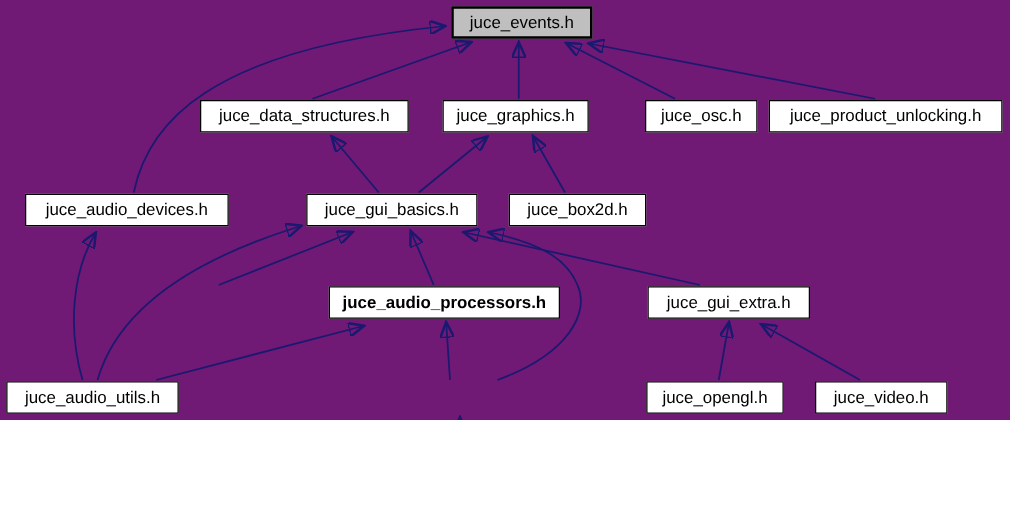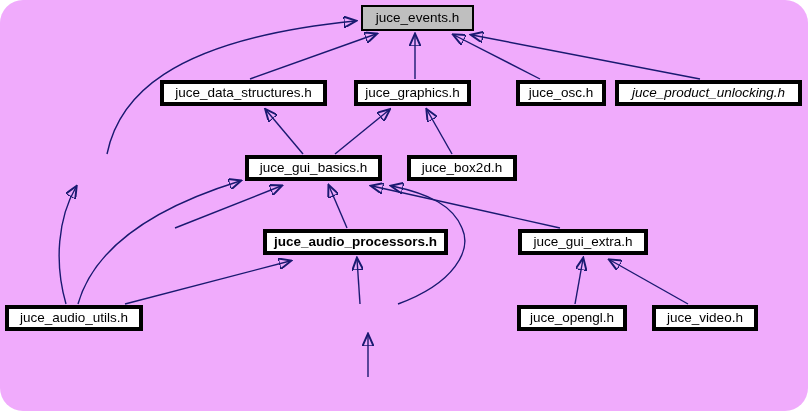--- a/index.html
+++ b/index.html
@@ -1,34 +1,33 @@
 <!DOCTYPE html>
 <html><head>
 <meta charset="utf-8">
 <style>
   html,body { margin:0; padding:0; background:#ffffff; }
   #graph {
     position:relative;
-    width:808px; height:411px;
-    background:#f0abfc;
+    width:808px; height:336px;
+    background:#701a75;
     font-family:"Liberation Sans", "DejaVu Sans", sans-serif;
     overflow:hidden;
-    border-radius:23px;
   }
   #edges {
     position:absolute; left:0; top:0; width:808px; height:411px;
     pointer-events:none;
   }
   #edges path, #edges line { stroke:#191970; stroke-width:1.4; fill:none; }
   .node {
     position:absolute;
     box-sizing:border-box;
     display:flex; align-items:center; justify-content:center;
     background:#ffffff;
-    border:4px solid #000000;
+    border:1px solid #000000;
     color:#000000;
     font-size:13.5px;
     line-height:1;
     white-space:nowrap;
     cursor:pointer;
     z-index:2;
   }
   .node.current {
     background:#bfbfbf;
     border:2px solid #000000;
@@ -64,21 +63,22 @@
     <path d="M398,304 C455,283 472,250 462,228 C453,206 430,194 392,186" marker-end="url(#arrow)"></path>
     <path d="M575,304 L583,259" marker-end="url(#arrow)"></path>
     <path d="M688,304 L610,260" marker-end="url(#arrow)"></path>
     <path d="M368,377 L368,335" marker-end="url(#arrow)"></path>
   </svg>
 
   <div class="node current" style="left:361px; top:5px;  width:113px; height:26px;">juce_events.h</div>
   <div class="node" style="left:160px; top:80px;  width:167px; height:26px;">juce_data_structures.h</div>
   <div class="node" style="left:354px; top:80px;  width:117px; height:26px;">juce_graphics.h</div>
   <div class="node" style="left:516px; top:80px;  width:90px;  height:26px;">juce_osc.h</div>
-  <div class="node" style="left:615px; top:80px;  width:187px; height:26px;font-style:italic;">juce_product_unlocking.h</div>
+  <div class="node" style="left:615px; top:80px;  width:187px; height:26px;">juce_product_unlocking.h</div>
+  <div class="node" style="left:20px;  top:155px; width:163px; height:26px;">juce_audio_devices.h</div>
   <div class="node" style="left:245px; top:155px; width:137px; height:26px;">juce_gui_basics.h</div>
   <div class="node" style="left:407px; top:155px; width:110px; height:26px;">juce_box2d.h</div>
   <div class="node" style="left:263px; top:229px; width:185px; height:26px;font-weight:bold;">juce_audio_processors.h</div>
   <div class="node" style="left:518px; top:229px; width:130px; height:26px;">juce_gui_extra.h</div>
   <div class="node" style="left:5px;   top:305px; width:138px; height:26px;">juce_audio_utils.h</div>
   <div class="node" style="left:517px; top:305px; width:110px; height:26px;">juce_opengl.h</div>
   <div class="node" style="left:652px; top:305px; width:106px; height:26px;">juce_video.h</div>
 
 </div>
 

